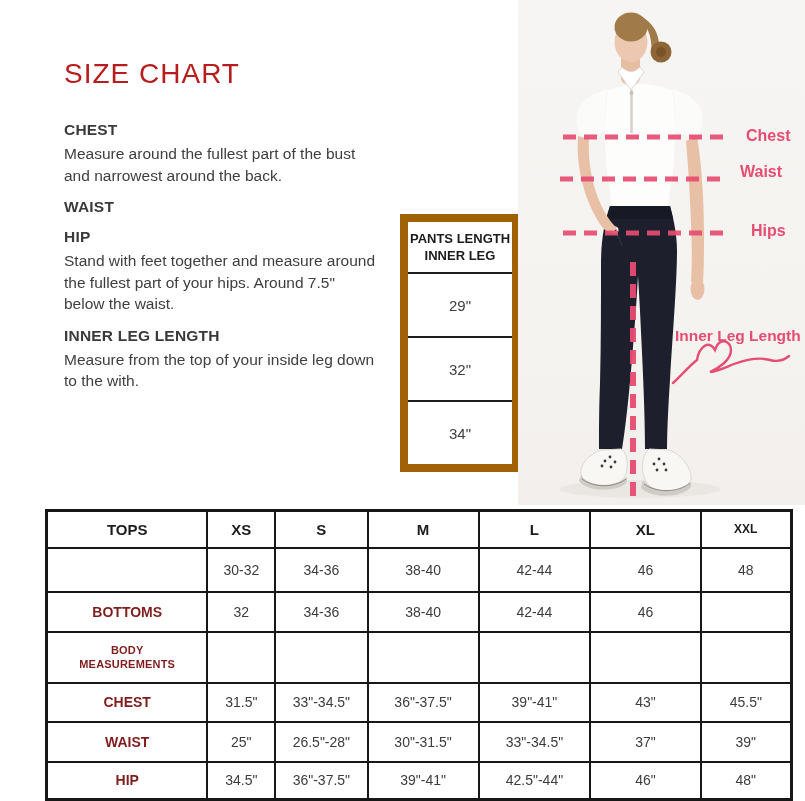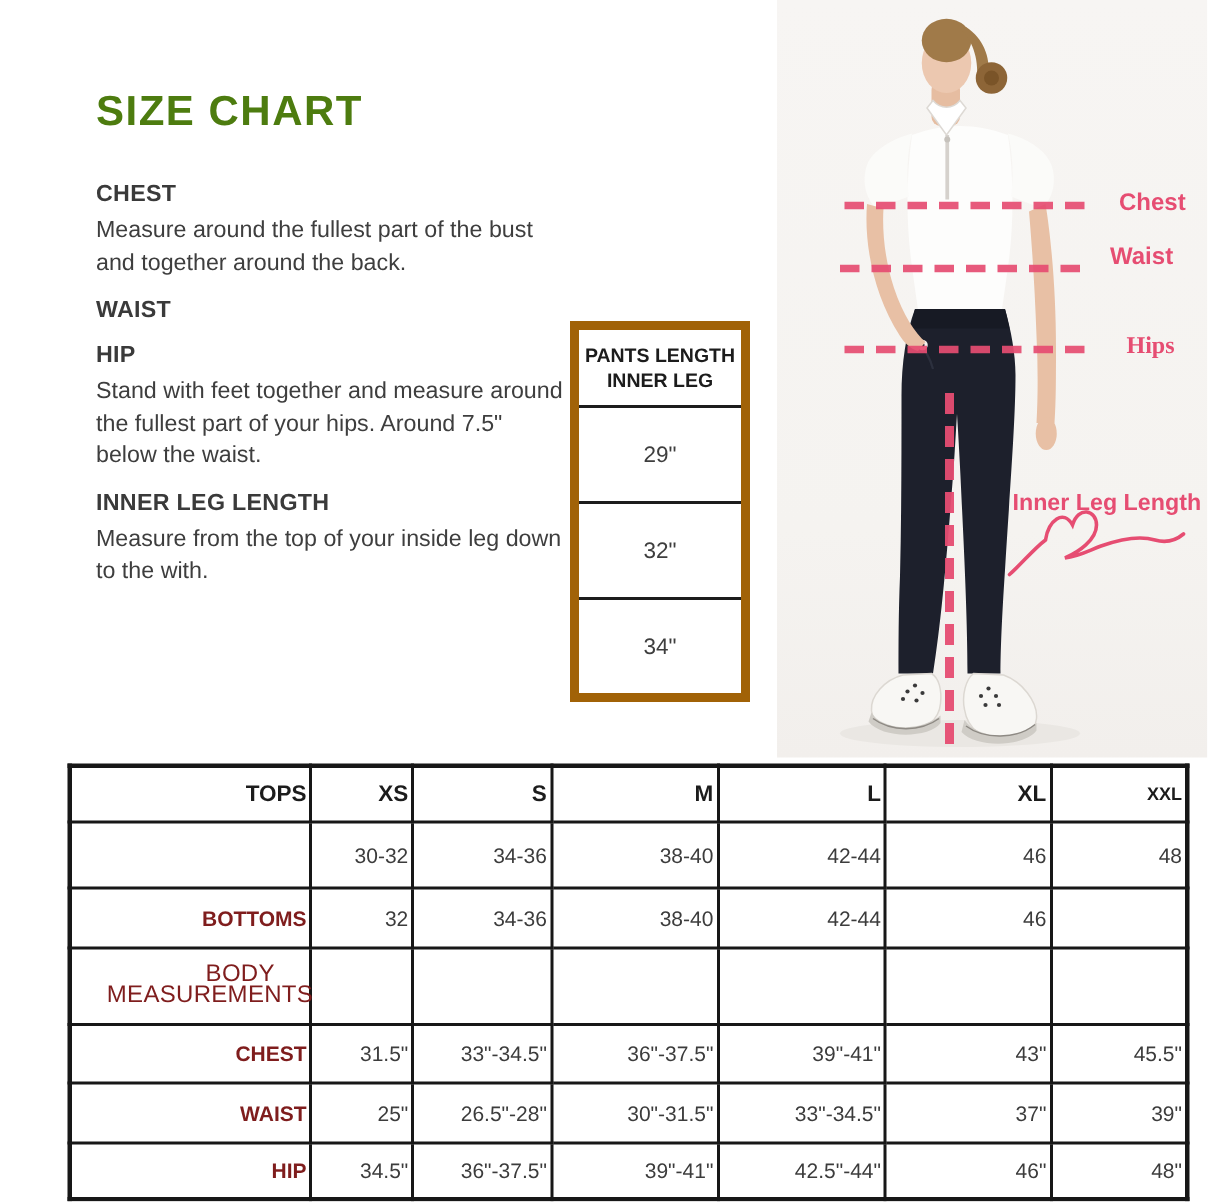--- a/index.html
+++ b/index.html
@@ -9,37 +9,37 @@
     position: relative;
     width: 805px; height: 801px;
     background: #ffffff;
     font-family: "Liberation Sans", sans-serif;
     overflow: hidden;
   }
 
   
   .page-title {
     position: absolute; left: 64px; top: 58px;
-    font-size: 28px; font-weight: 700; letter-spacing: 1px;
-    color: #4d7c0f;
+    font-size: 28px; font-weight: 400; letter-spacing: 1px;
+    color: #b91c1c;
   }
   .instructions { position: absolute; left: 64px; top: 121px; width: 315px; }
   .instr-section { margin-bottom: 12px; }
   .instr-heading {
     font-size: 15.5px; font-weight: 600; color: #3a3a3a;
     margin-bottom: 4px; letter-spacing: .2px;
   }
   .instr-body {
     font-size: 15.5px; color: var(--body-text); line-height: 21.5px;
   }
 
   
   .pants-table {
-    position: absolute; left: 380px; top: 214px; width: 120px;
-    border: 6px solid #a16207; background: #fff;
+    position: absolute; left: 400px; top: 214px; width: 120px;
+    border: 8px solid #a16207; background: #fff;
   }
   .pt-header {
     height: 50px; display: flex; flex-direction: column;
     align-items: center; justify-content: center;
     font-size: 13px; font-weight: 700; color: #1c1c1c; line-height: 17px;
     text-align: center;
   }
   .pt-cell {
     height: 64px; border-top: 2px solid #1c1c1c;
     display: flex; align-items: center; justify-content: center;
@@ -54,59 +54,59 @@
   .photo svg { position: absolute; inset: 0; }
   .dash-h { stroke: var(--accent); stroke-width: 5; stroke-dasharray: 13 8; opacity: .92; }
   .dash-v { stroke: var(--accent); stroke-width: 6; stroke-dasharray: 14 8; opacity: .95; }
   .squiggle { stroke: var(--accent); stroke-width: 2.4; fill: none; stroke-linecap: round; }
   .measure-label {
     position: absolute; color: var(--accent);
     font-size: 16px; font-weight: 700; white-space: nowrap;
   }
   .lbl-chest { left: 228px; top: 127px; }
   .lbl-waist { left: 222px; top: 163px; }
-  .lbl-hips  { left: 233px; top: 222px; font-family: Liberation Serif, serif; }
+  .lbl-hips  { left: 233px; top: 222px; }
   .lbl-inner { left: 157px; top: 327px; font-size: 15.5px; }
 
   
   .size-table-wrap { position: absolute; left: 45px; top: 509px; width: 748px; }
   table.size-table {
     width: 100%; border-collapse: collapse; table-layout: fixed;
     border: 3px solid #171717; background: #fff;
   }
   table.size-table th, table.size-table td {
-    border: 2px solid #171717; text-align: right; vertical-align: middle;
+    border: 2px solid #171717; text-align: center; vertical-align: middle;
     font-size: 14px; color: #3c3c3c; padding: 2px;
   }
   table.size-table th { font-size: 15px; font-weight: 700; color: #1c1c1c; }
   table.size-table th.xxl { font-size: 12px; margin-left: 24px; }
   table.size-table td.row-label { font-weight: 700; color: #7f1d1d; }
   table.size-table td.row-label .small-label {
-    font-size: 16px; line-height: 14px; font-weight: 400;
+    font-size: 11px; line-height: 14px; font-weight: 700;
     width: 112px; margin: 0 auto; letter-spacing: .2px;
   }
   tr.r-head { height: 37px; }
   tr.r-0 { height: 44px; }
   tr.r-1 { height: 40px; }
   tr.r-2 { height: 51px; }
   tr.r-3 { height: 39px; }
   tr.r-4 { height: 40px; }
   tr.r-5 { height: 38px; }
 </style>
 </head>
 <body>
 
 <div class="page">
 
   <div class="page-title">SIZE CHART</div>
 
   <div class="instructions">
     <div class="instr-section">
       <div class="instr-heading">CHEST</div>
-      <div class="instr-body">Measure around the fullest part of the bust and together around the back.</div>
+      <div class="instr-body">Measure around the fullest part of the bust and narrowest around the back.</div>
     </div>
     <div class="instr-section">
       <div class="instr-heading">WAIST</div>
     </div>
     <div class="instr-section">
       <div class="instr-heading">HIP</div>
       <div class="instr-body">Stand with feet together and measure around the fullest part of your hips. Around 7.5" below the waist.</div>
     </div>
     <div class="instr-section">
       <div class="instr-heading">INNER LEG LENGTH</div>

